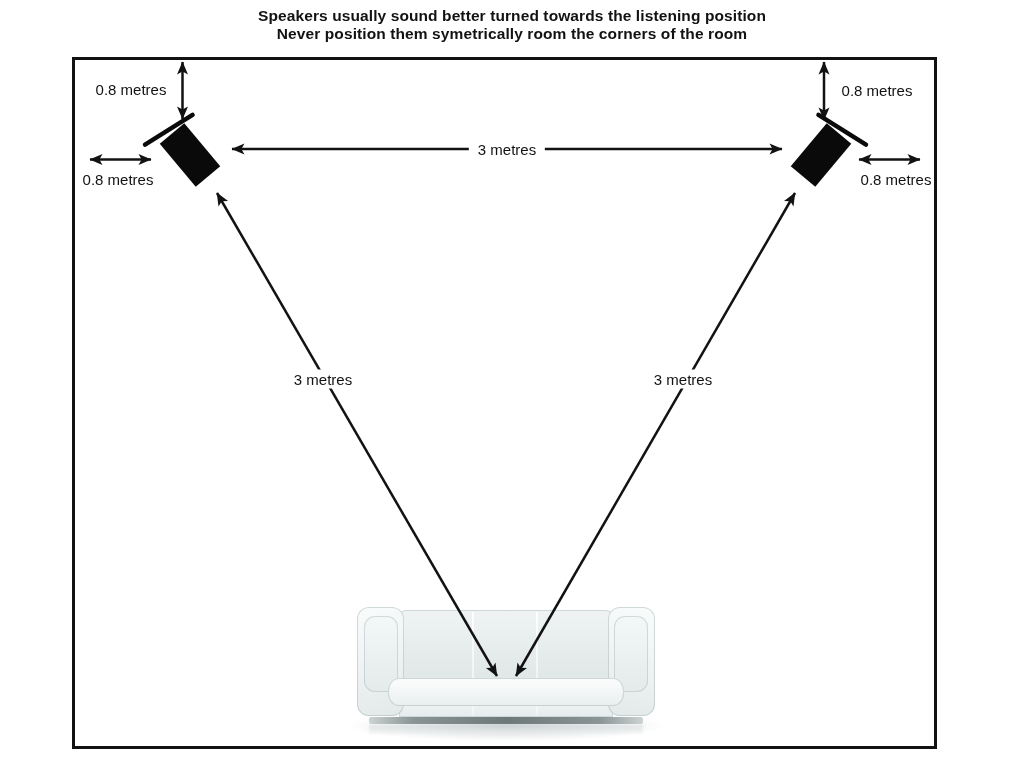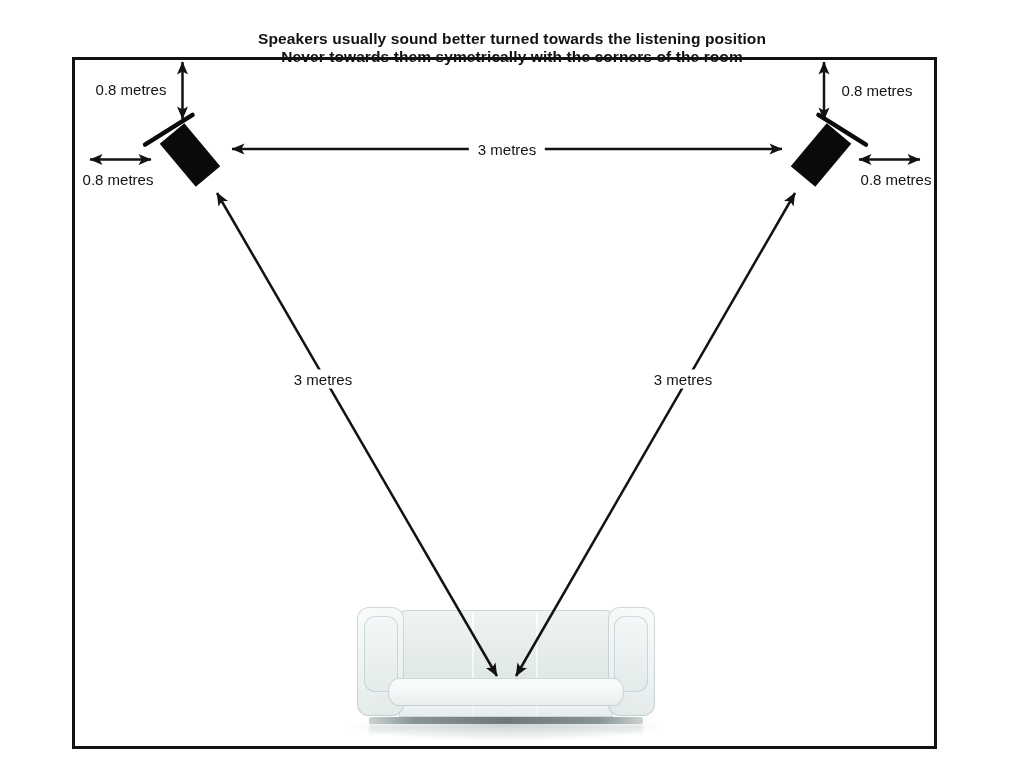--- a/index.html
+++ b/index.html
@@ -3,21 +3,21 @@
 <meta charset="utf-8">
 <style>
   html,body{margin:0;padding:0;background:#fff;}
   .canvas{
     position:relative;width:1024px;height:769px;overflow:hidden;
     background:var(--paper,#ffffff);
     font-family:"Liberation Sans","DejaVu Sans",sans-serif;
     color:var(--ink,#111);
   }
   .title{
-    position:absolute;left:0;top:30px;width:100%;
+    position:absolute;left:0;top:7px;width:100%;
     text-align:center;font-weight:bold;font-size:15.5px;line-height:18px;
     letter-spacing:.1px;color:var(--ink,#111);
   }
   .room{
     position:absolute;left:72px;top:57px;width:865px;height:692px;
     border:3px solid var(--ink,#111);box-sizing:border-box;background:transparent;
   }
   .overlay{position:absolute;left:0;top:0;width:1024px;height:769px;pointer-events:none;}
   .mlabel{
     position:absolute;transform:translate(-50%,-50%);
@@ -54,21 +54,21 @@
     background:linear-gradient(#f9fbfb 20%,#e8eeee);
     box-shadow:inset 0 0 0 1px rgba(150,165,165,.4);}
 </style>
 </head>
 <body>
 
 <div class="canvas">
 
   <div class="title">
     <div>Speakers usually sound better turned towards the listening position</div>
-    <div>Never towards them symetrically with the corners of the room</div>
+    <div>Never position them symetrically room the corners of the room</div>
   </div>
 
   <div class="room"></div>
 
   <div class="sofa">
     <div class="sofa-shadow"></div>
     <div class="sofa-plinth"></div>
     <div class="sofa-reflect"></div>
     <div class="sofa-back">
       <div class="sofa-seam seam-a"></div>

